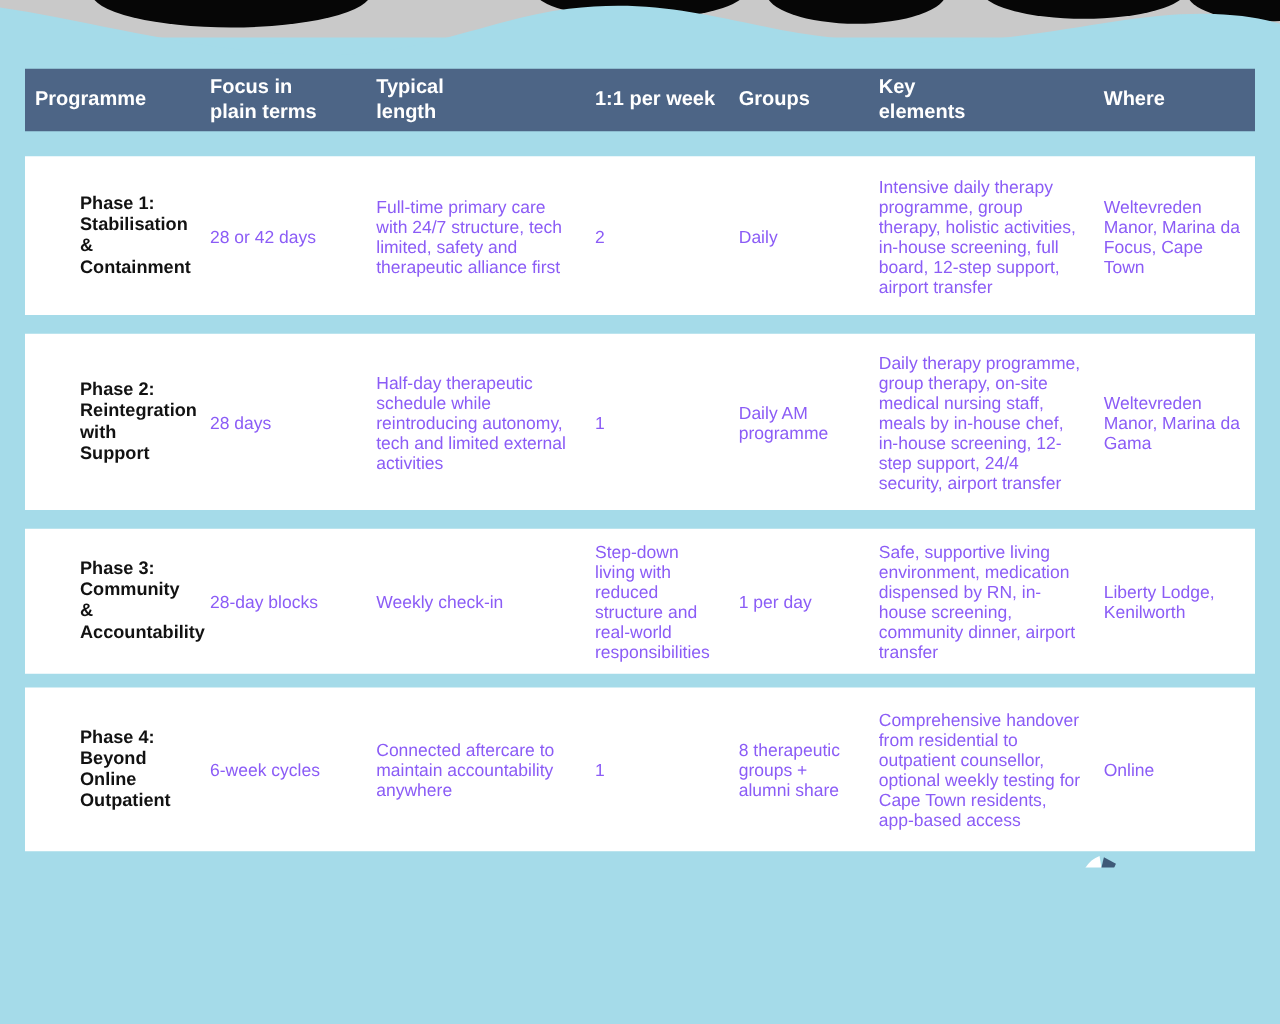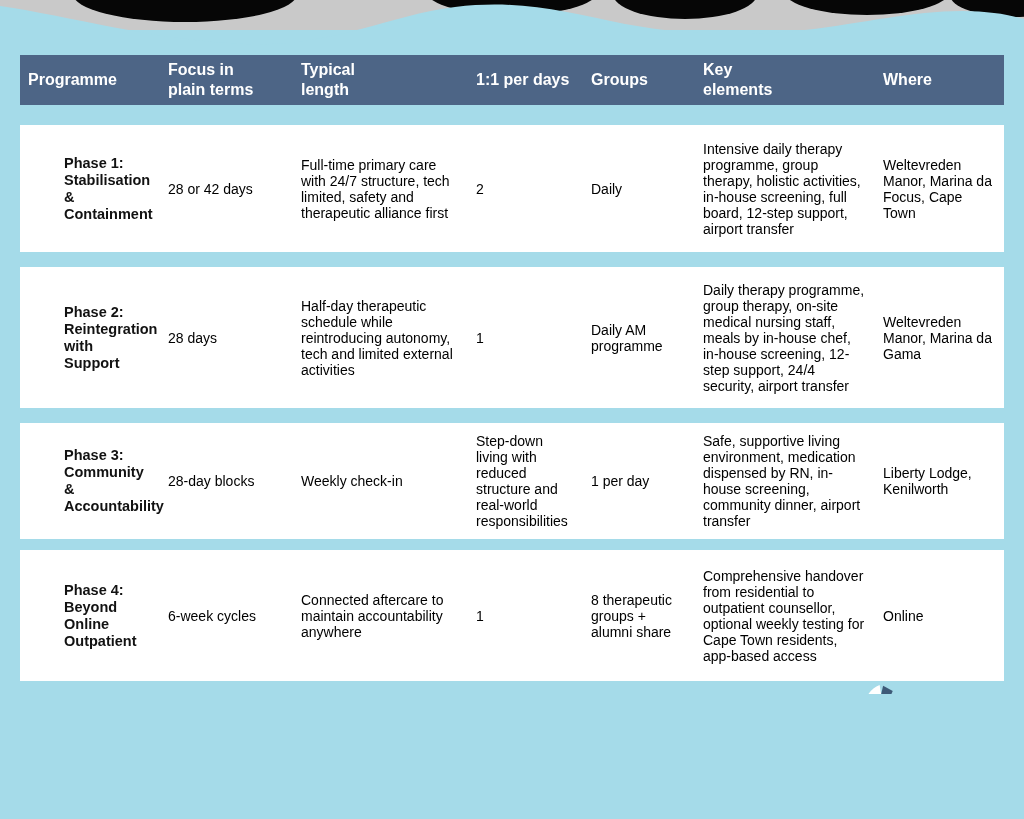--- a/index.html
+++ b/index.html
@@ -22,21 +22,21 @@
   .hcell {
     color: #ffffff; font-weight: bold; font-size: 16px; line-height: 20px;
     padding: 0 8px; white-space: pre-line;
   }
   .trow { background: #ffffff; margin-bottom: 15px; }
   .row-1 { min-height: 127px; }
   .row-2 { min-height: 141px; }
   .row-3 { min-height: 113px; margin-bottom: 11px; }
   .row-4 { min-height: 131px; margin-bottom: 0; }
   .cell {
-    font-size: 14px; line-height: 16px; color: #000000;
+    font-size: 14px; line-height: 16px; color: #8b5cf6;
     padding: 10px 10px 10px 8px; white-space: pre-line;
   }
   .cell.programme {
     font-weight: bold; color: #121212; font-size: 14.5px; line-height: 17px; padding-left: 44px;
   }
 
   .footer-caption {
     position: absolute; left: 28px; top: 710px;
     font-size: 16px; color: #1d1d1d;
   }
@@ -64,21 +64,21 @@
   </svg>
 
   <div class="table">
 
     <div class="thead">
       <div class="hcell">Programme</div>
       <div class="hcell">Focus in
 plain terms</div>
       <div class="hcell">Typical
 length</div>
-      <div class="hcell">1:1 per days</div>
+      <div class="hcell">1:1 per week</div>
       <div class="hcell">Groups</div>
       <div class="hcell">Key
 elements</div>
       <div class="hcell">Where</div>
     </div>
 
     <div class="trow row-1">
       <div class="cell programme">Phase 1:
 Stabilisation &amp;
 Containment</div>

